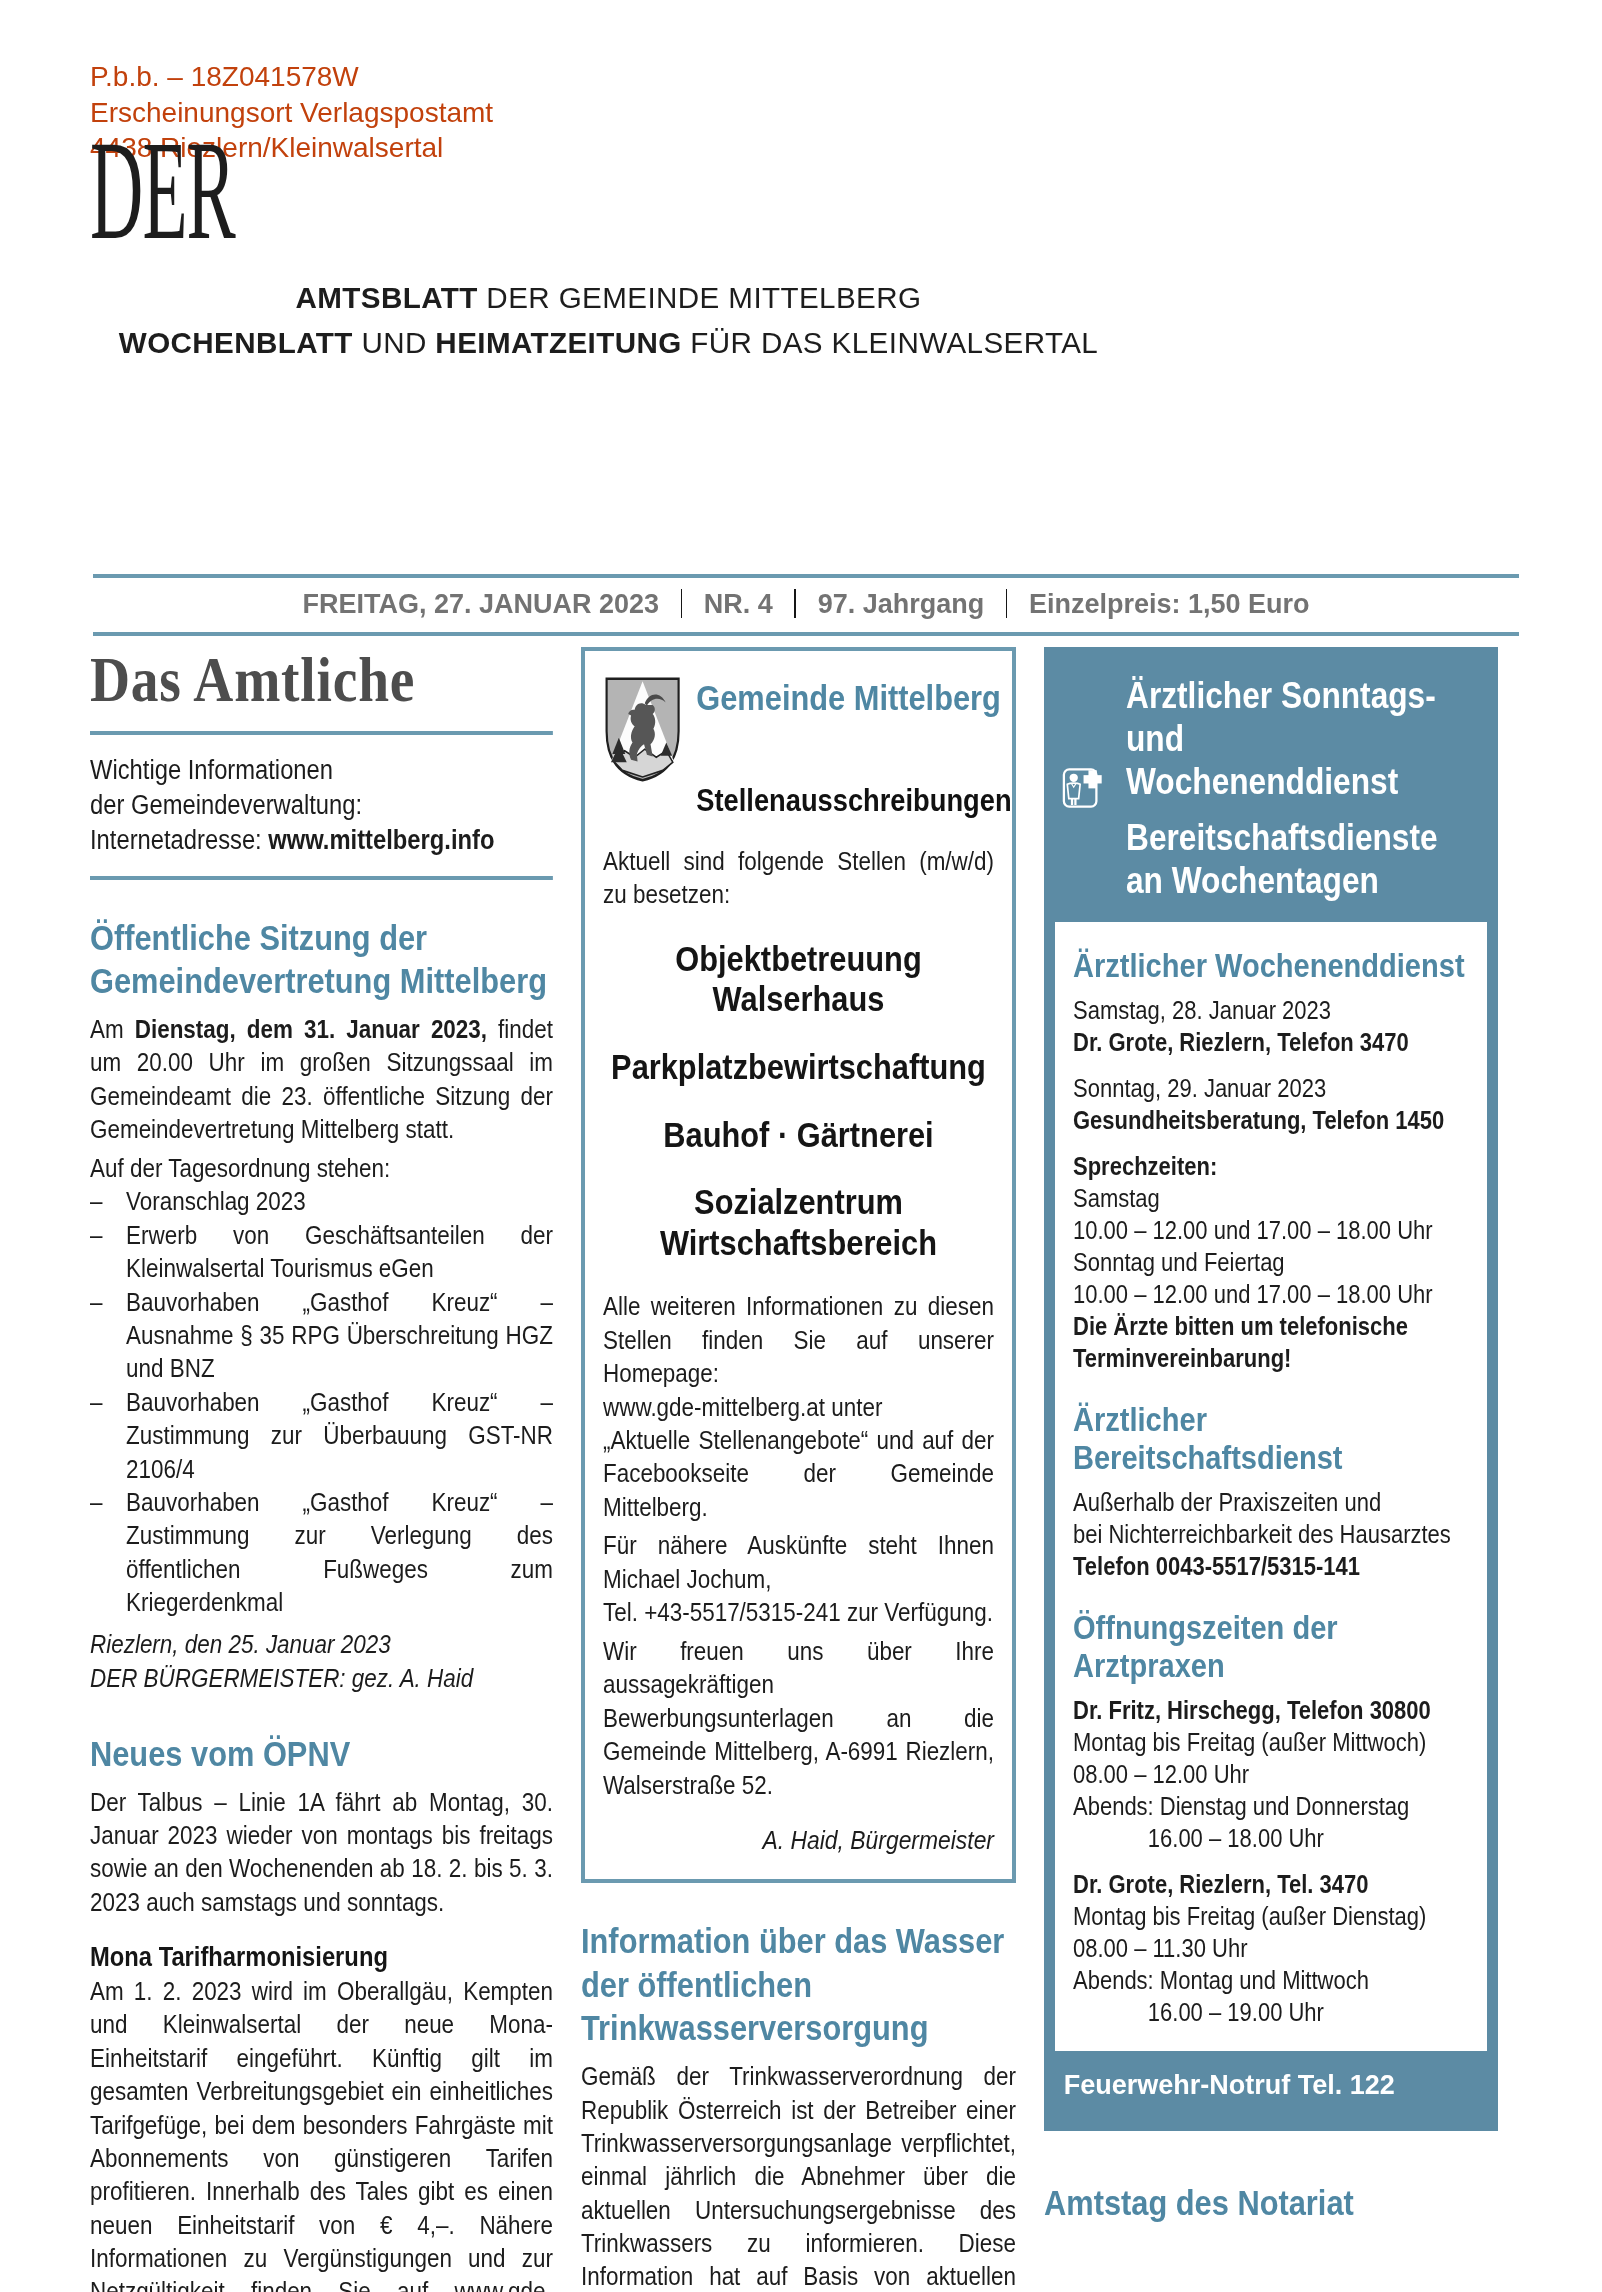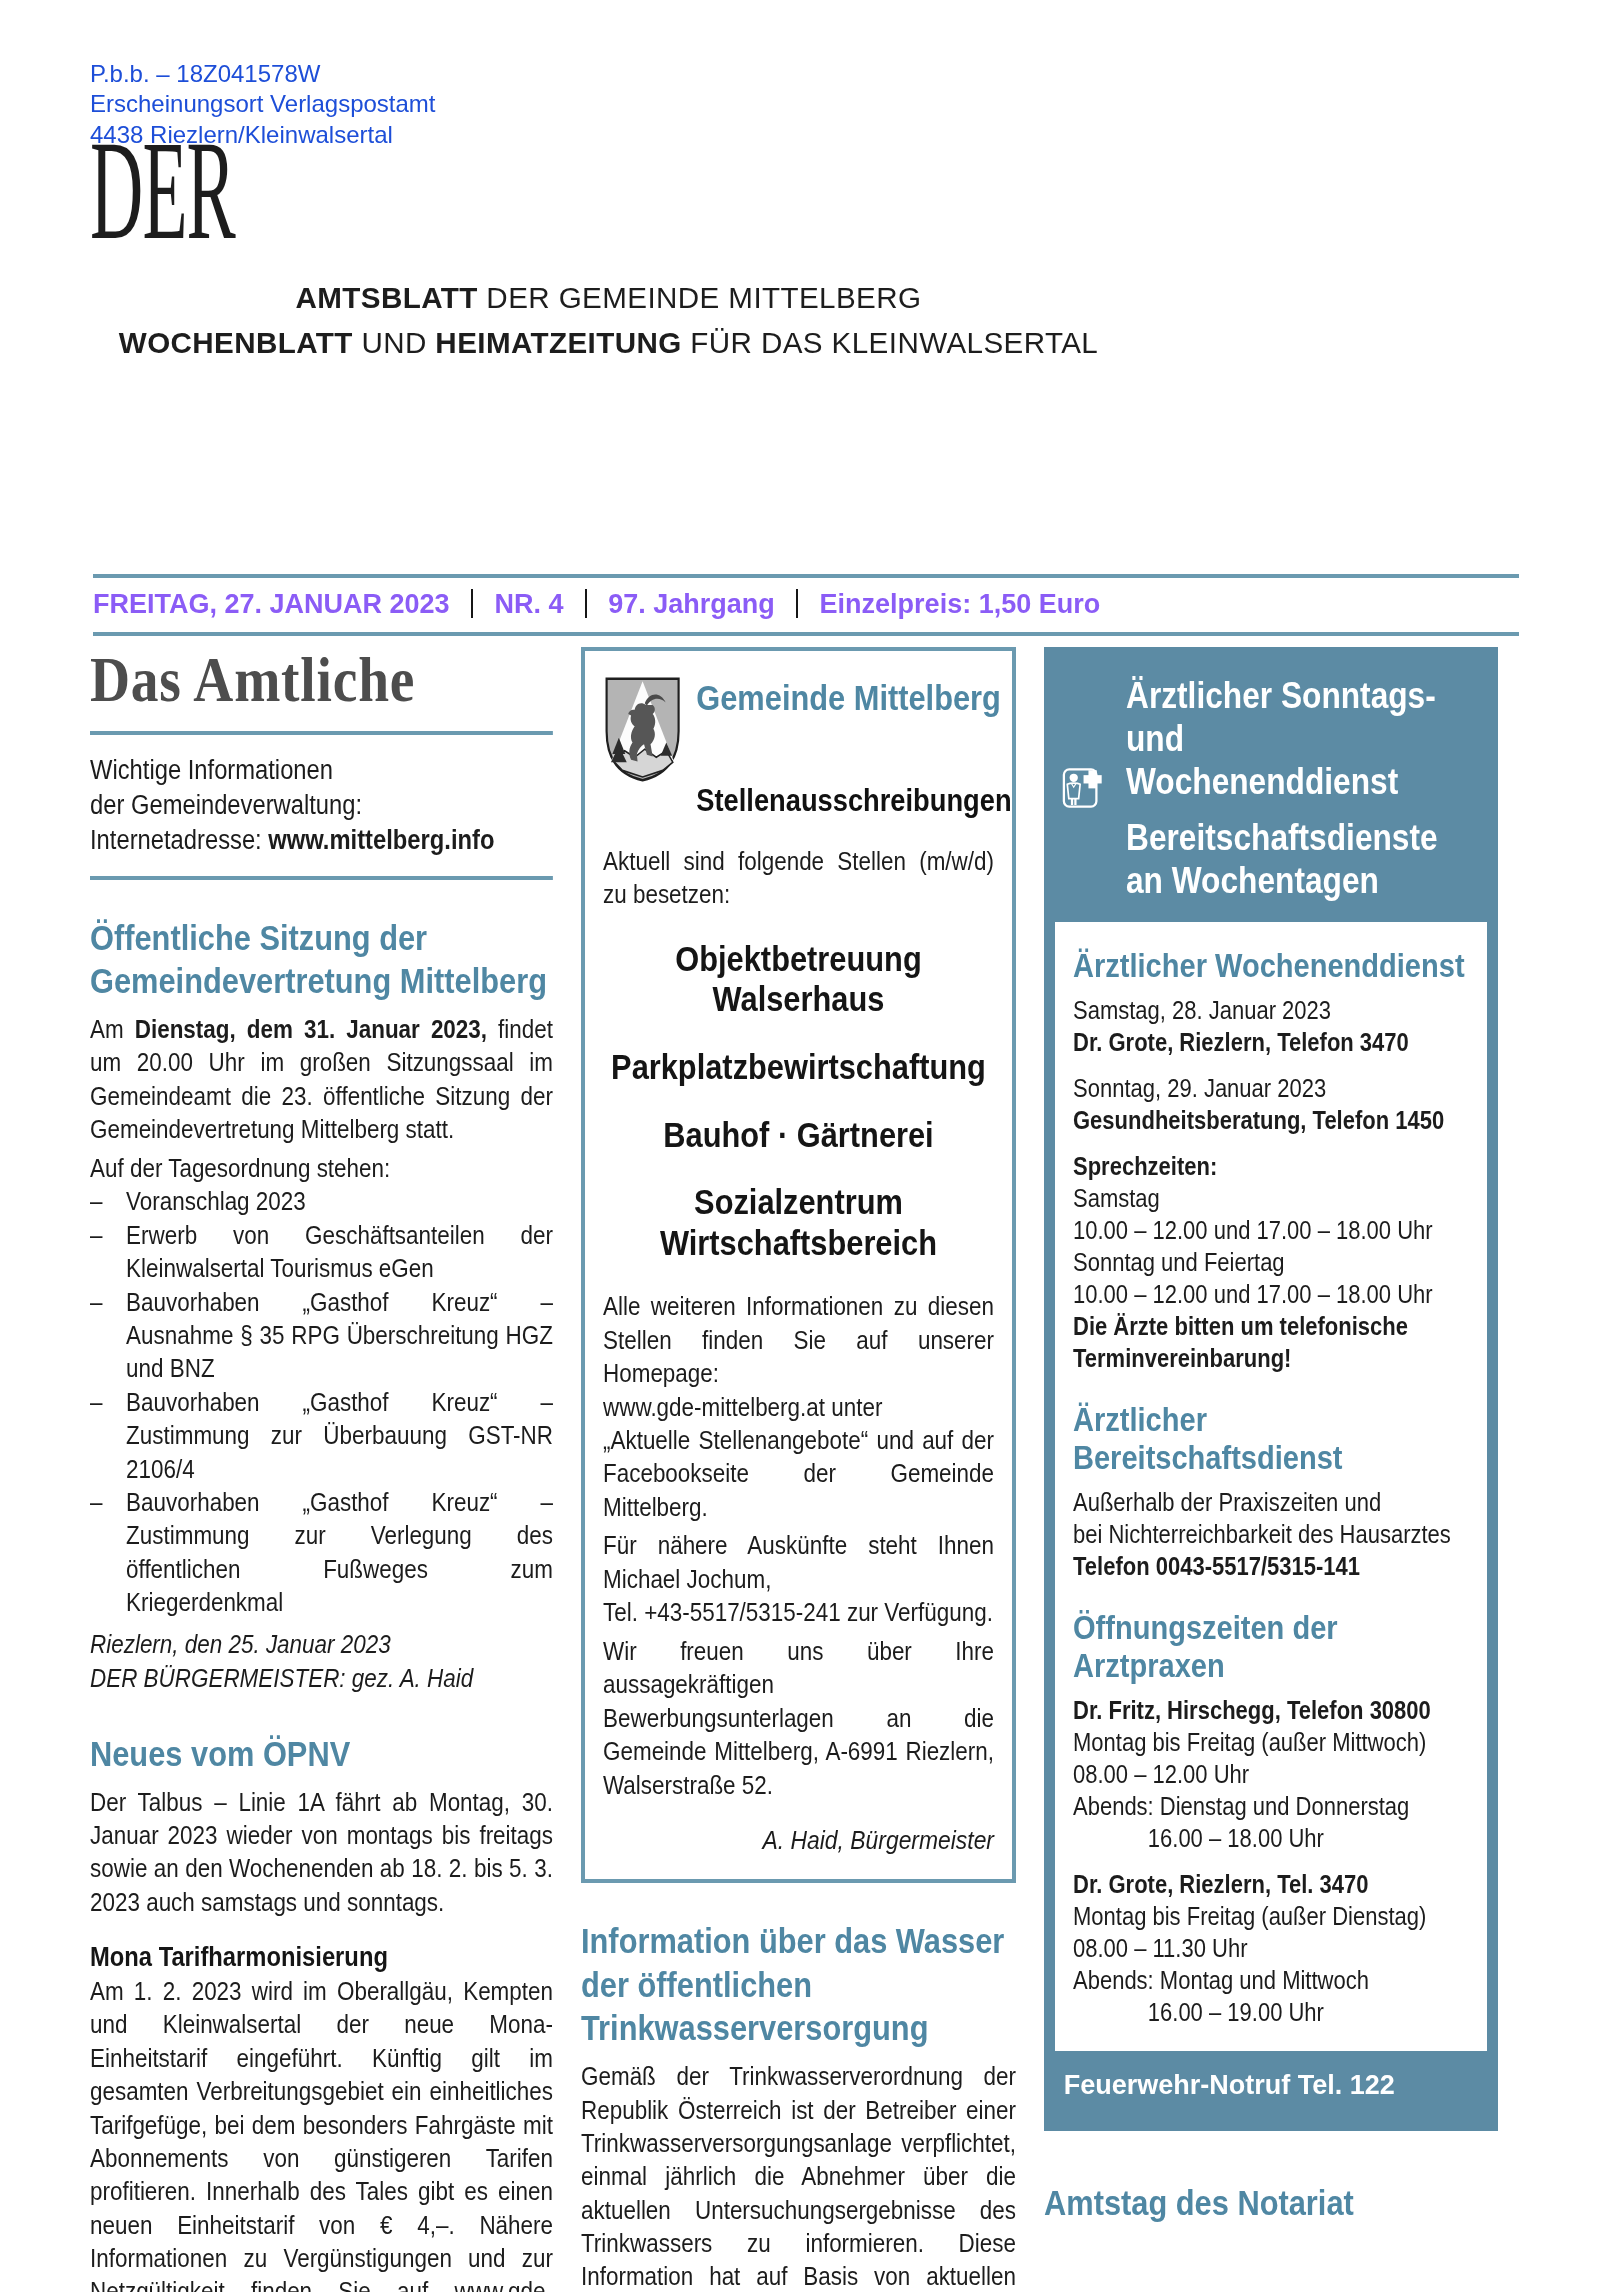--- a/index.html
+++ b/index.html
@@ -1,33 +1,33 @@
 <!DOCTYPE html>
 <html style="font-size:14.3px"><head>
 <meta charset="utf-8">
 <style>
   html,body{margin:0;padding:0;background:#e8e8e8;}
   *{box-sizing:border-box;}
   .page{position:relative;width:1602px;height:2293px;background:#ffffff;overflow:hidden;
         font-family:"Liberation Sans",sans-serif;color:#1c1c1c;}
   
-  .postal{position:absolute;left:90px;top:59px;font-size:24px;line-height:1.27;color:#1d4ed8;}
+  .postal{position:absolute;left:90px;top:59px;font-size:28px;line-height:1.27;color:#c2410c;}
   .masthead{position:absolute;left:90px;top:76px;width:1037px;}
   .mast-line{display:flex;align-items:center;margin-top:47px;line-height:0.95;}
   .der-wrap{display:inline-block;width:150px;overflow:visible;}
   .der{display:inline-block;font-family:"Liberation Serif",serif;font-size:142px;color:#1d1d1d;
        transform:scaleX(0.52);transform-origin:left bottom;letter-spacing:-1.8px;}
   .walser{font-family:"Liberation Serif",serif;font-size:296px;color:#6996aa;letter-spacing:-5.4px;margin-left:3.6px;}
   .subtitle{ text-align:center;font-size:29.6px;letter-spacing:0.4px;color:#1d1d1d;}
   .subtitle.s1{margin-top:23px;}
   .subtitle.s2{margin-top:10.7px;}
   .subtitle b{font-weight:bold;}
   .datebar{position:absolute;left:93px;top:574px;width:1426px;
            border-top:4.5px solid #6b9ab0;border-bottom:4.5px solid #6b9ab0;
-           padding:10.7px 0 12.5px;font-weight:bold;font-size:27px;color:#8b5cf6;}
+           padding:10.7px 0 12.5px;text-align:center;font-weight:bold;font-size:27px;color:#737373;}
   .datebar .sep{display:inline-block;width:1.8px;height:29px;background:#161616;margin:0 21.5px;vertical-align:-5.4px;}
   
   .columns{position:absolute;left:90px;top:647px;width:1408px;display:grid;
            grid-template-columns:463px 435px 454px;column-gap:28px;align-items:start;}
   .sqz{width:113.636%;transform:scaleX(0.88);transform-origin:0 0;}
   .rule{height:3.6px;background:#6b9ab0;border:none;margin:18px 0;}
   h1.amtliche{font-family:"Liberation Serif",serif;font-size:63px;font-weight:bold;color:#4d4d4d;
               letter-spacing:0.9px;margin:0 0 9px;line-height:1.05;}
   .h-blue{color:#4f87a3;font-weight:bold;font-size:35px;line-height:1.24;margin:36px 0 10.7px;}
   .h-blue span{display:block;}

